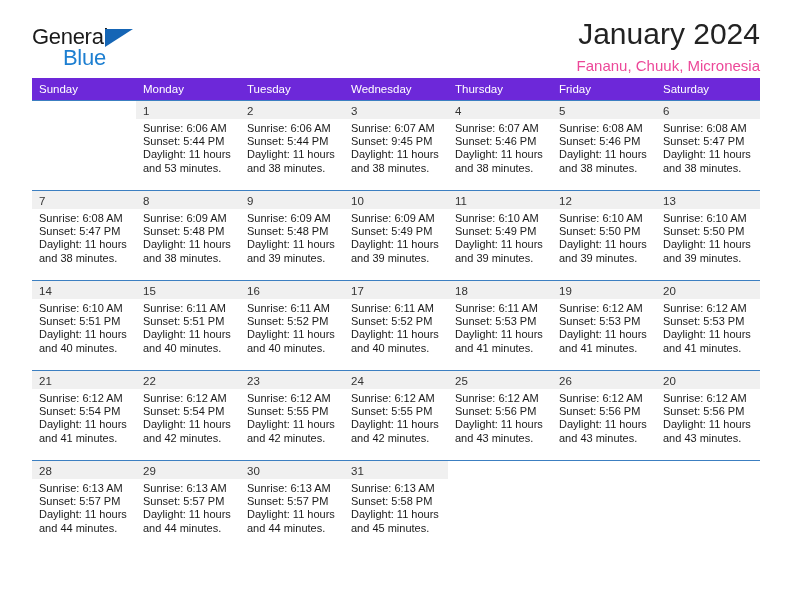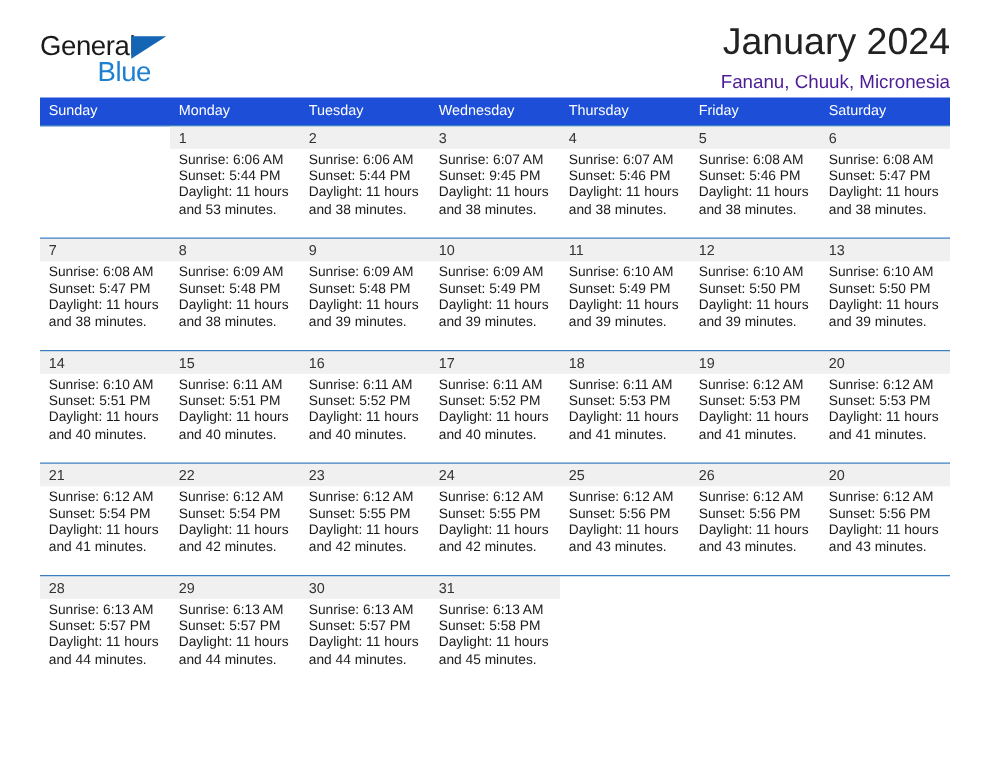--- a/index.html
+++ b/index.html
@@ -51,54 +51,54 @@
     position: absolute;
     left: 73px;
     top: 3px;
     width: 0;
     height: 0;
     border-left: 28px solid #1565b5;
     border-bottom: 18px solid transparent;
   }
   .brand-blue {
     position: absolute;
-    left: 46px;
+    left: 31px;
     top: 21px;
     font-size: 22px;
     letter-spacing: -0.3px;
     color: #1d7fd1;
     line-height: 1;
   }
 
   .titles {
     margin-top: 17px;
     text-align: right;
   }
   .cal-title {
     font-size: 30px;
     color: #222222;
     line-height: 1.1;
     white-space: nowrap;
   }
   .cal-subtitle {
     margin-top: 7px;
     font-size: 15px;
-    color: #4c1d95;
+    color: #ec4899;
     white-space: nowrap;
   }
 
   
   .calendar {
     width: 728px;
     border-collapse: collapse;
     table-layout: fixed;
   }
 
   .calendar thead th {
-    background: #1d4ed8;
+    background: #6d28d9;
     color: #ffffff;
     font-size: 11.5px;
     font-weight: normal;
     text-align: left;
     padding: 5px 0 5px 7px;
     height: 20px;
     box-sizing: border-box;
   }
 
   .week-row > td {

